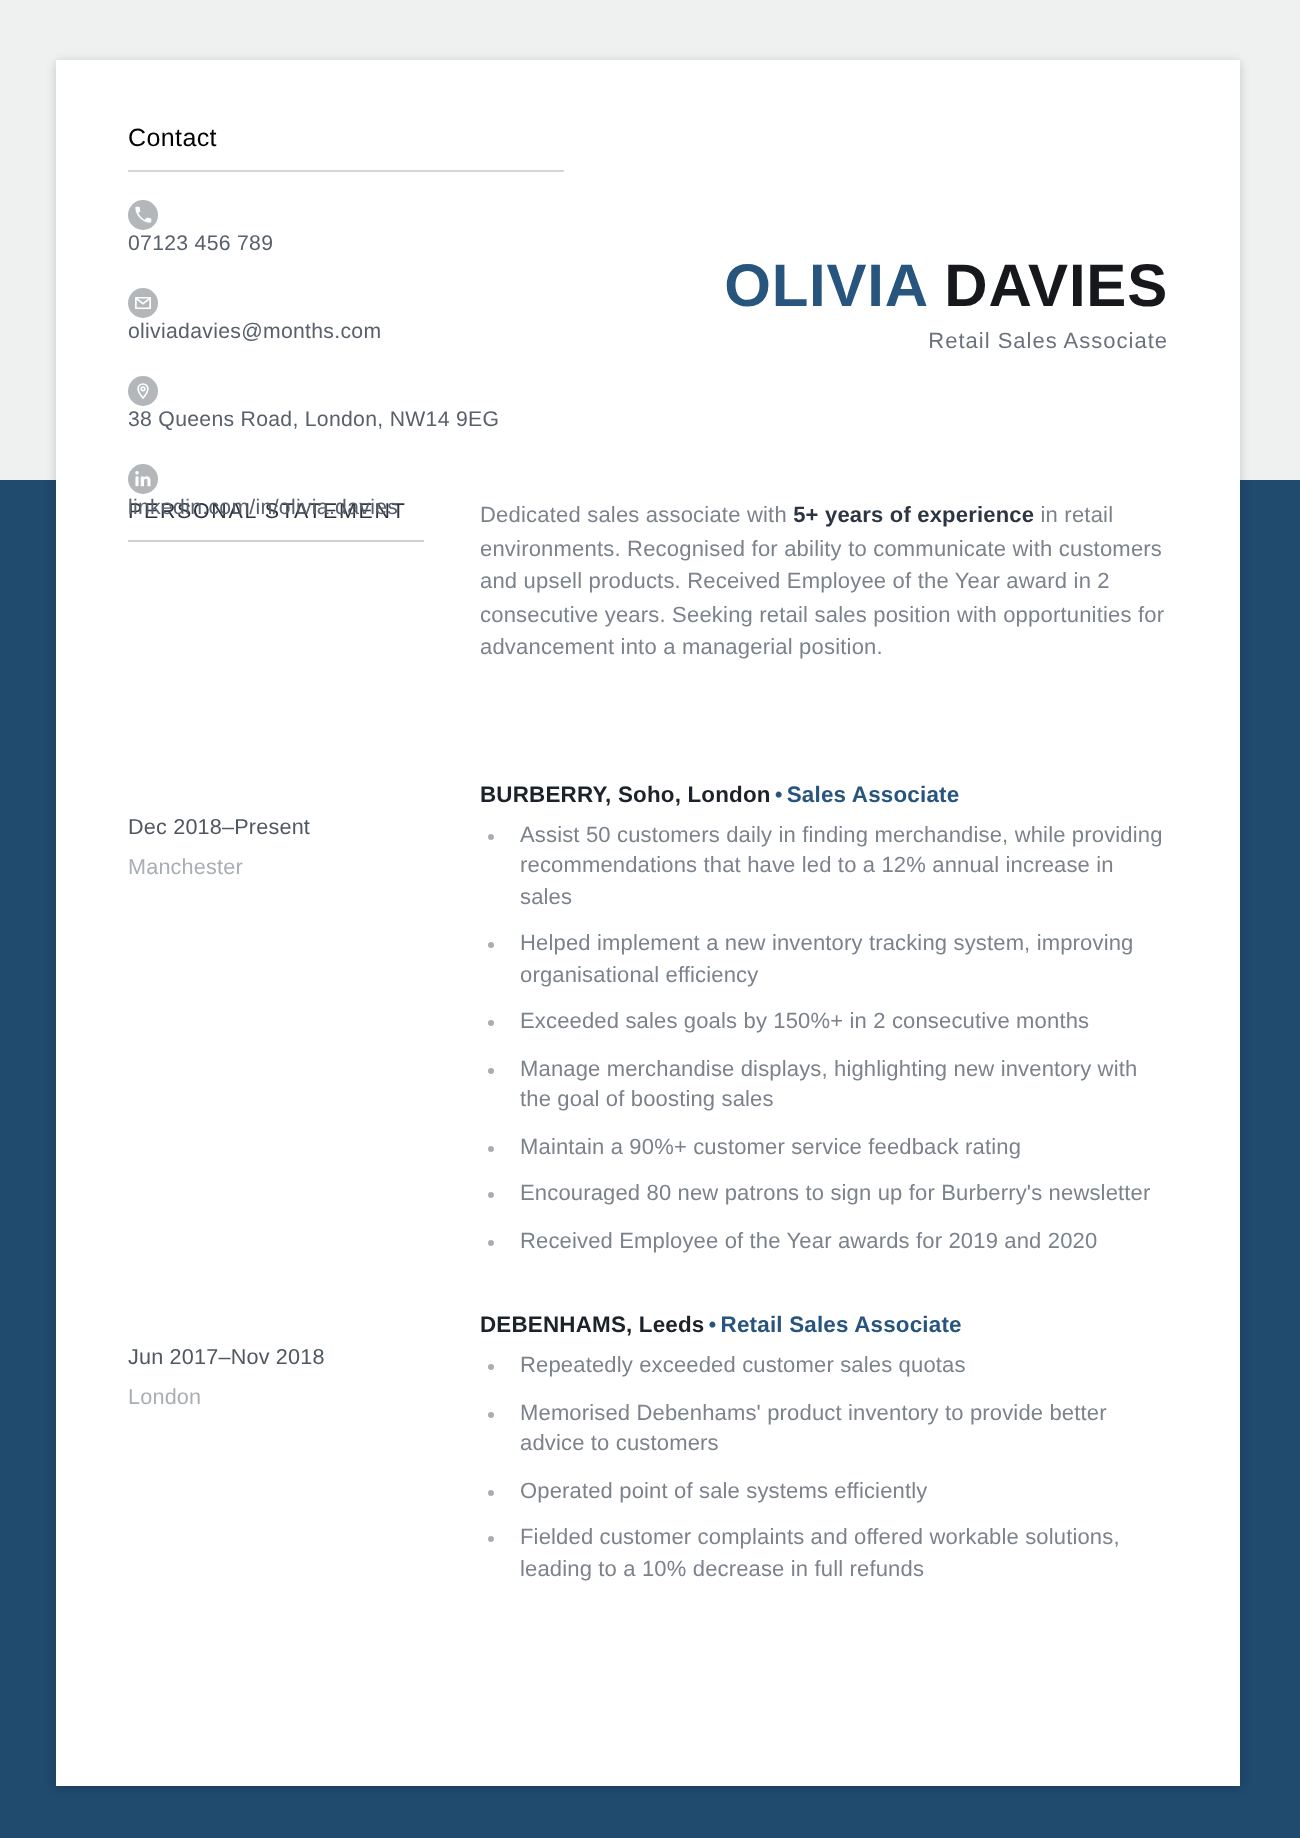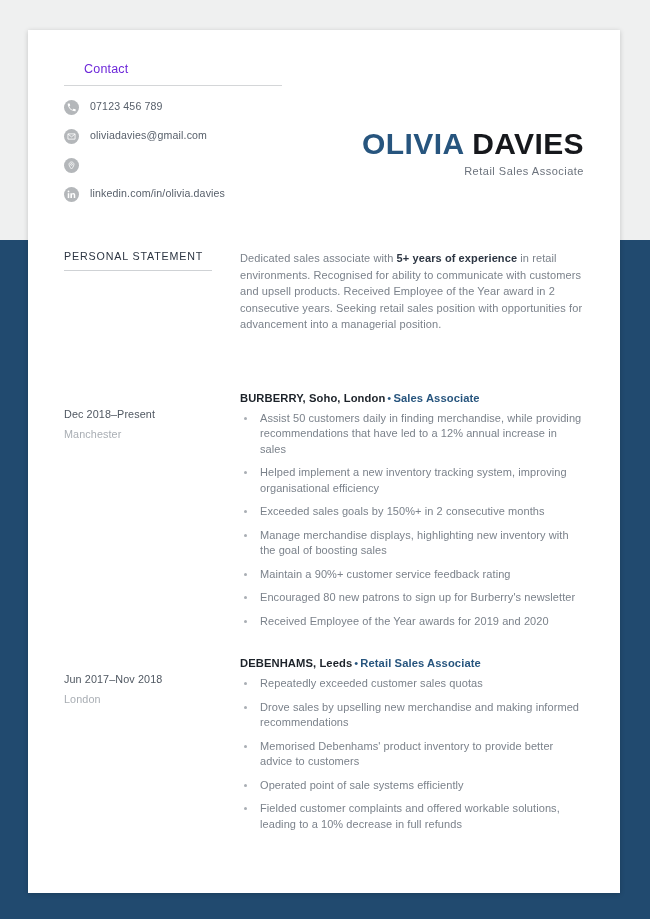--- a/index.html
+++ b/index.html
@@ -46,35 +46,35 @@
     position: relative;
     padding: 32px 36px 0 36px;
     height: 168px;
     box-sizing: border-box;
   }
   #contact-block {
     width: 218px;
   }
   .contact-heading {
     font-size: 12.5px;
-    color: #6d28d9;
+    color: #000000;
     letter-spacing: 0.2px;
     padding-bottom: 9px;
-    margin-left: 20px;
   }
   .contact-rule {
     height: 1px;
     background: #d4d6d8;
     width: 218px;
     margin-bottom: 13px;
   }
   .contact-row {
     display: flex;
     align-items: flex-start;
     margin-bottom: 13px;
+    flex-direction: column;
   }
   .contact-row:last-child { margin-bottom: 0; }
   .cicon {
     width: 15px;
     height: 15px;
     border-radius: 50%;
     background: #b4b7ba;
     flex: 0 0 auto;
     margin-right: 11px;
     margin-top: 1px;
@@ -238,30 +238,31 @@
         <span class="contact-text">07123 456 789</span>
       </div>
 
       <div class="contact-row">
         <span class="cicon">
           <svg width="9" height="9" viewBox="0 0 24 24">
               <path fill="none" stroke="#ffffff" stroke-width="2.2" d="M2.5 5h19v14h-19z"></path>
               <path fill="none" stroke="#ffffff" stroke-width="2.2" d="M2.5 5.5l9.5 7.5 9.5-7.5"></path>
             </svg>
         </span>
-        <span class="contact-text">oliviadavies@gmail.com</span>
+        <span class="contact-text">oliviadavies@months.com</span>
       </div>
 
       <div class="contact-row">
         <span class="cicon">
           <svg width="9" height="9" viewBox="0 0 24 24">
               <path fill="none" stroke="#ffffff" stroke-width="2.2" d="M12 2.6c-3.6 0-6.5 2.9-6.5 6.5 0 4.9 6.5 12.3 6.5 12.3s6.5-7.4 6.5-12.3c0-3.6-2.9-6.5-6.5-6.5z"></path>
               <circle cx="12" cy="9.1" r="2.4" fill="none" stroke="#ffffff" stroke-width="2.2"></circle>
             </svg>
         </span>
+        <span class="contact-text">38 Queens Road, London, NW14 9EG</span>
       </div>
 
       <div class="contact-row">
         <span class="cicon">
           <svg width="9" height="9" viewBox="0 0 24 24">
               <rect x="2" y="8.5" width="4" height="13" fill="#ffffff"></rect>
               <circle cx="4" cy="3.8" r="2.4" fill="#ffffff"></circle>
               <path fill="#ffffff" d="M9 8.5h4v1.8c.8-1.3 2.3-2.1 4-2.1 3.3 0 5 2.1 5 5.8v7.5h-4v-6.9c0-1.9-.7-3-2.3-3-1.5 0-2.4 1-2.4 3v6.9H9z"></path>
             </svg>
         </span>
@@ -312,21 +313,20 @@
           </div>
           <div class="job" style="margin-top: 28px;">
             <div class="job-left">
               <div class="job-dates">Jun 2017–Nov 2018</div>
               <div class="job-loc">London</div>
             </div>
             <div class="job-right">
               <div class="job-title-line"><span class="job-company">DEBENHAMS, Leeds</span><span class="job-sep">•</span><span class="job-role">Retail Sales Associate</span></div>
               <ul class="bullets">
                 <li>Repeatedly exceeded customer sales quotas</li>
-                <li>Drove sales by upselling new merchandise and making informed recommendations</li>
                 <li>Memorised Debenhams' product inventory to provide better advice to customers</li>
                 <li>Operated point of sale systems efficiently</li>
                 <li>Fielded customer complaints and offered workable solutions, leading to a 10% decrease in full refunds</li>
               </ul>
             </div>
           </div>
         </div>
     </div>
 
   </div>

